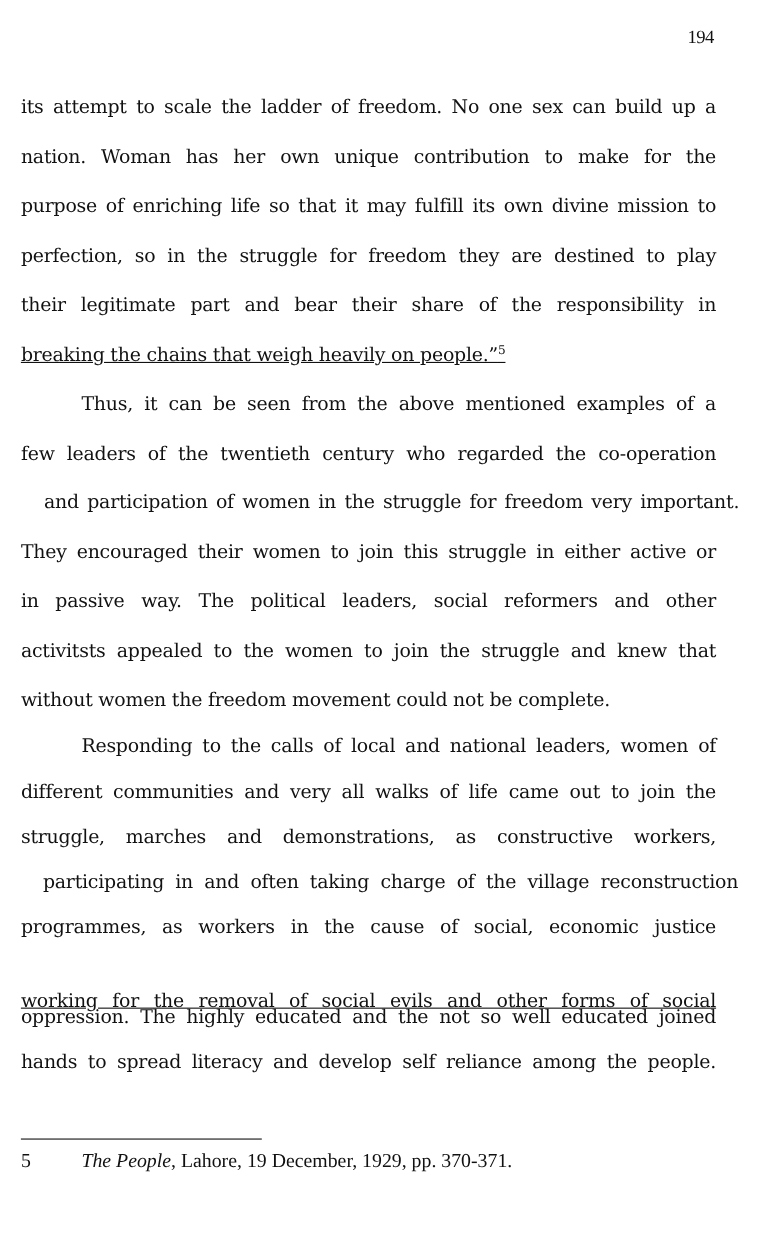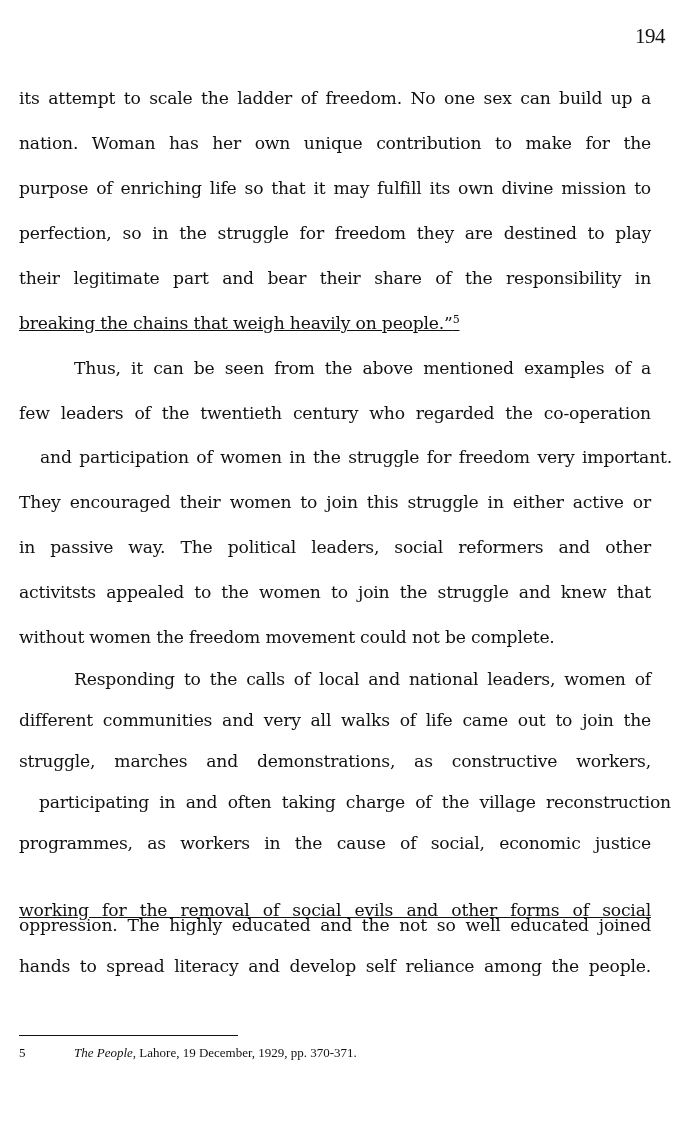--- a/index.html
+++ b/index.html
@@ -11,23 +11,23 @@
       width: 700px;
       height: 1125px;
       position: relative;
       overflow: hidden;
       color: #111111;
       font-family: "DejaVu Serif", "Liberation Serif", serif;
     }
     .page-number {
       position: absolute;
       top: 24px;
-      right: 35px;
+      right: 51px;
       font-family: "Liberation Serif", serif;
-      font-size: 21px;
+      font-size: 17px;
       letter-spacing: -0.5px;
     }
     .body-text {
       position: absolute;
       left: 19px;
       width: 632px;
       font-size: 17.2px;
       letter-spacing: -0.2px;
       word-spacing: 0px;
     }
@@ -59,21 +59,21 @@
       top: 1035px;
       width: 219px;
       height: 0;
       border-top: 1.5px solid #111;
     }
     .footnote {
       position: absolute;
       left: 19px;
       top: 1045px;
       font-family: "Liberation Serif", serif;
-      font-size: 13px;
+      font-size: 18px;
       white-space: nowrap;
     }
     .footnote .fn-num {
       display: inline-block;
       width: 55px;
     }
     .footnote .fn-title {
       font-style: italic;
     }
   </style>

